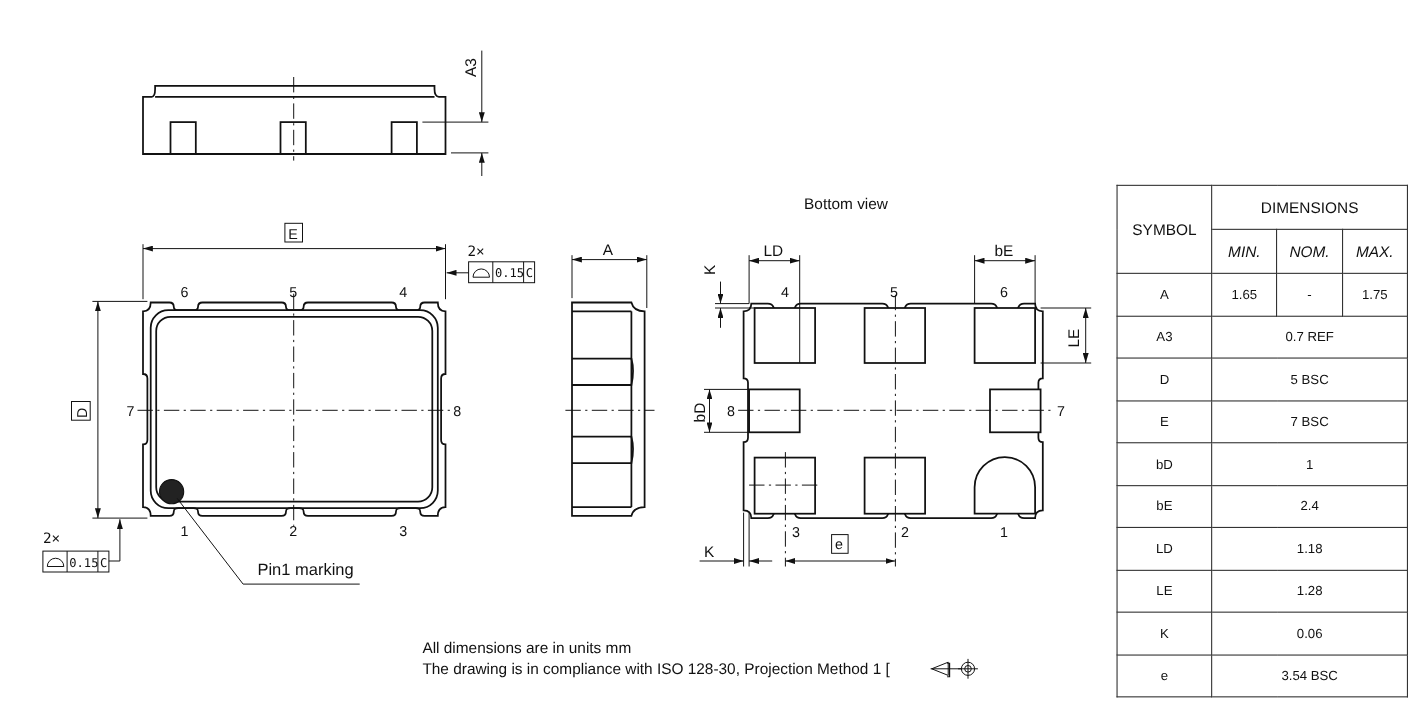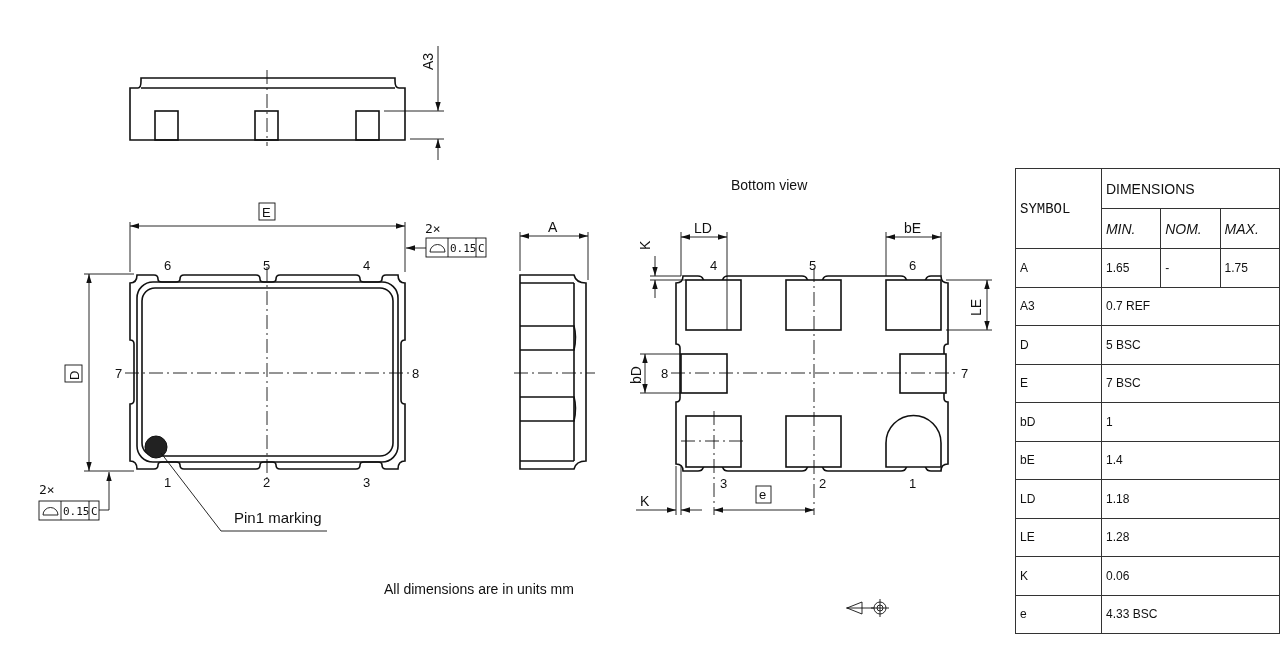--- a/index.html
+++ b/index.html
@@ -6,23 +6,23 @@
     body { width: 1280px; height: 659px; position: relative; overflow: hidden; font-family: "Liberation Sans", sans-serif; color: #111; }
     svg.drawing { position: absolute; left: 0; top: 0; width: 1280px; height: 659px; }
     svg text { font-family: "Liberation Sans", sans-serif; fill: #111; }
     .ln { stroke: #111; stroke-width: 1.6; fill: none; }
     .thin { stroke: #111; stroke-width: 0.9; fill: none; }
     .center { stroke: #111; stroke-width: 0.9; fill: none; stroke-dasharray: 14 4 2 4; }
     .pad { stroke: #111; stroke-width: 1.6; fill: #fff; }
     .gtol { font-family: "DejaVu Sans Mono", monospace; }
 
     .dim-table { position: absolute; left: 1015px; top: 168px; border-collapse: collapse; font-size: 12px; }
-    .dim-table td, .dim-table th { border: 1px solid #333; text-align: left; padding: 4px; font-weight: normal; color: #111; }
+    .dim-table td, .dim-table th { border: 1px solid #333; text-align: center; padding: 4px; font-weight: normal; color: #111; }
     .dim-table th { font-size: 14px; }
-    .dim-table .sym { width: 78px; font-family: Liberation Mono, monospace; }
+    .dim-table .sym { width: 78px; }
     .dim-table .c { width: 51px; }
     .dim-table tr.hr1 th { height: 31px; }
     .dim-table tr.hr2 th { height: 31px; font-style: italic; }
     .dim-table tr.row td { height: 29.5px; }
 
     .notes { position: absolute; left: 384px; top: 580px; font-size: 14px; line-height: 19px; }
     .notes div { white-space: nowrap; }
     .bottom-view-label { position: absolute; left: 731px; top: 177px; font-size: 14px; }
   </style>
 </head>
@@ -245,36 +245,37 @@
   <tr class="row">
         <td>E</td>
         <td colspan="3">7 BSC</td>
       </tr>
   <tr class="row">
         <td>bD</td>
         <td colspan="3">1</td>
       </tr>
   <tr class="row">
         <td>bE</td>
-        <td colspan="3">1.4</td>
+        <td colspan="3">2.4</td>
       </tr>
   <tr class="row">
         <td>LD</td>
         <td colspan="3">1.18</td>
       </tr>
   <tr class="row">
         <td>LE</td>
         <td colspan="3">1.28</td>
       </tr>
   <tr class="row">
         <td>K</td>
         <td colspan="3">0.06</td>
       </tr>
   <tr class="row">
         <td>e</td>
-        <td colspan="3">4.33 BSC</td>
+        <td colspan="3">3.54 BSC</td>
       </tr>
 </tbody>
   </table>
 
 <div class="notes">
   <div>All dimensions are in units mm</div>
+  <div><span>The drawing is in compliance with ISO 128-30, Projection Method 1 [</span><span style="display:inline-block;width:52px;"></span><span>]</span></div>
 </div>
 
 </body></html>

